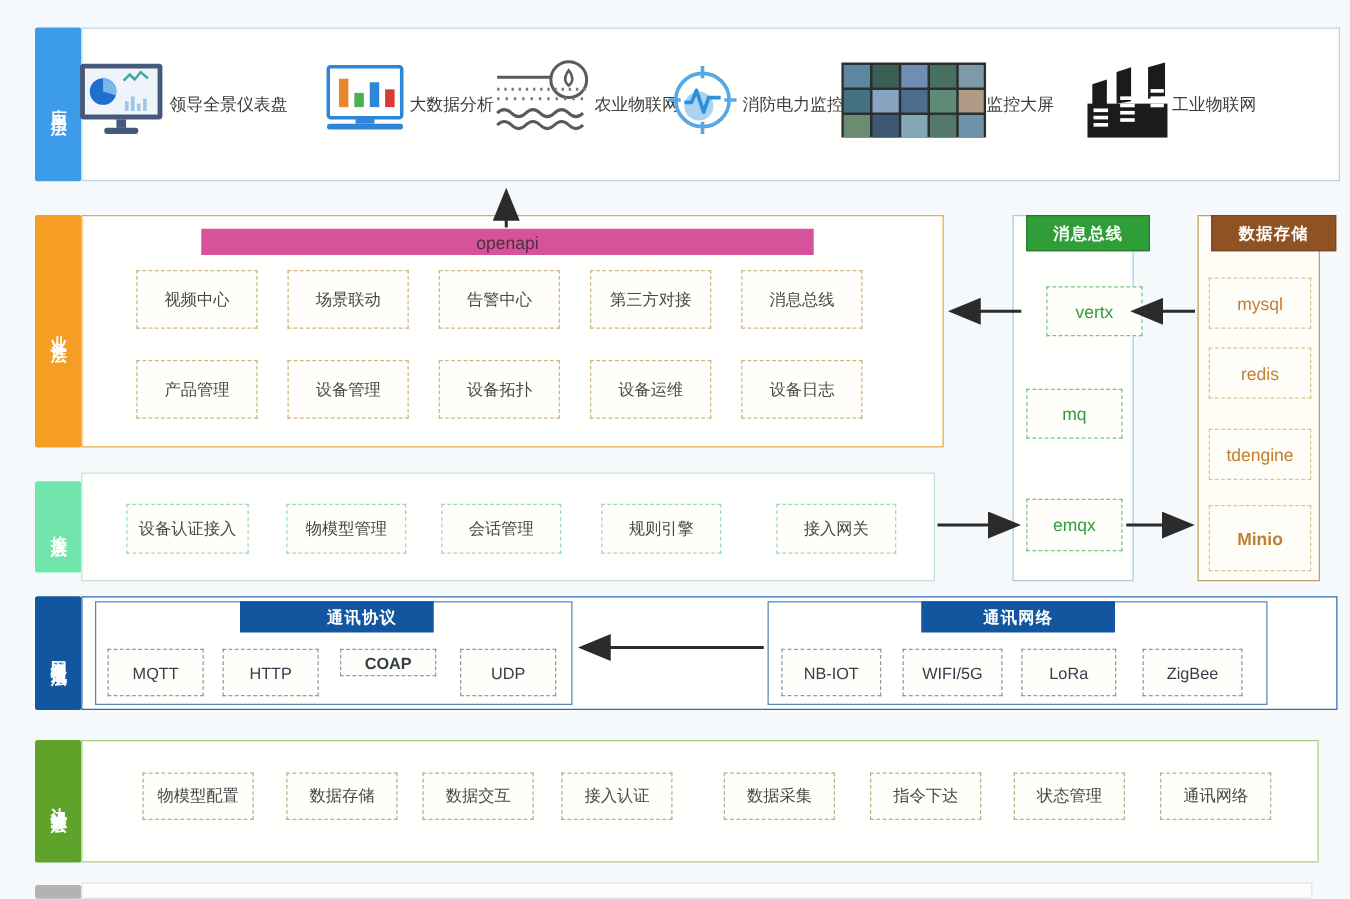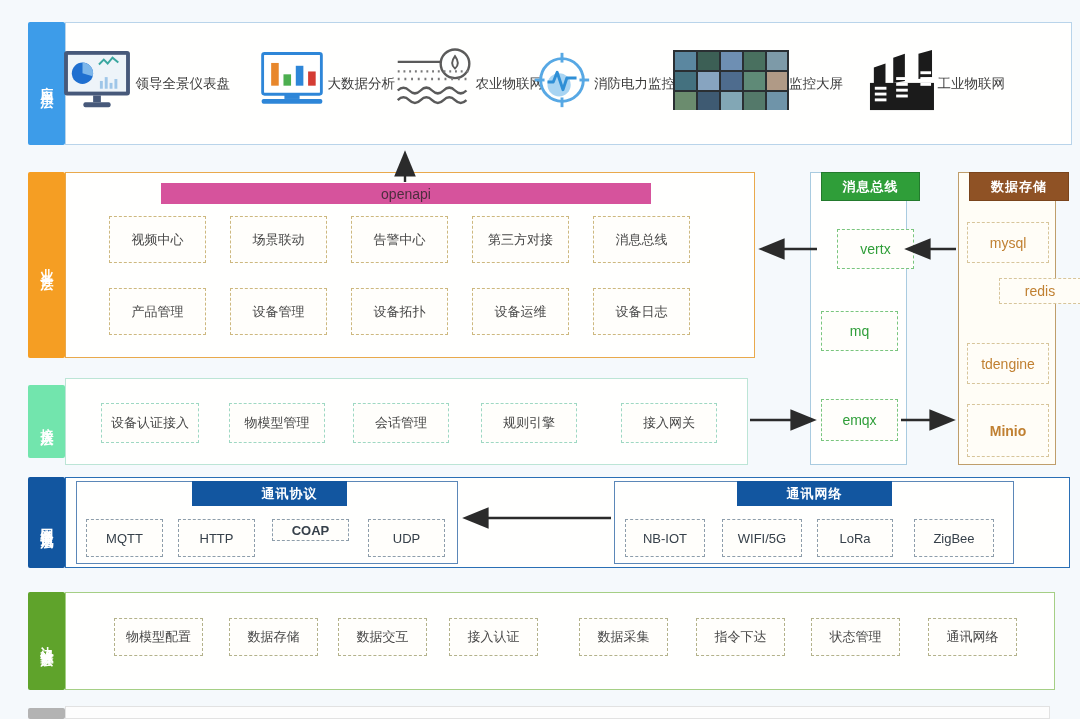--- a/index.html
+++ b/index.html
@@ -198,21 +198,21 @@
   <div class="abs" style="left:810px;top:172px;width:97px;height:293px;background:#fffffe;border:1px solid #a9cbe0;">
     <div class="abs col-header" style="left:-1px;top:-1px;width:99px;height:29px;background:#2f9e39;border:1px solid #237a2d;">消息总线</div>
     <div class="abs chip bus" style="left:26px;top:56px;width:77px;height:40px;">vertx</div>
     <div class="abs chip bus" style="left:10px;top:138px;width:77px;height:40px;">mq</div>
     <div class="abs chip bus" style="left:10px;top:226px;width:77px;height:42px;">emqx</div>
   </div>
 
   <div class="abs" style="left:958px;top:172px;width:98px;height:293px;background:#fffdf6;border:1px solid #bf9e6b;">
     <div class="abs col-header" style="left:-1px;top:-1px;width:100px;height:29px;background:#8f5225;border:1px solid #7a441c;">数据存储</div>
     <div class="abs chip store" style="left:8px;top:49px;width:82px;height:41px;">mysql</div>
-    <div class="abs chip store" style="left:8px;top:105px;width:82px;height:26px;margin-left:32px;">redis</div>
+    <div class="abs chip store" style="left:8px;top:105px;width:82px;height:41px;">redis</div>
     <div class="abs chip store" style="left:8px;top:170px;width:82px;height:41px;">tdengine</div>
     <div class="abs chip store" style="left:8px;top:231px;width:82px;height:53px;font-weight:bold;">Minio</div>
   </div>
 
   <div class="abs vlabel" style="left:28px;top:385px;width:37px;height:73px;background:#72e5ad;letter-spacing:3px;">接入层</div>
   <div class="abs section-box" style="left:65px;top:378px;width:683px;height:87px;border-color:#bce5d6;">
     <div class="abs chip access" style="left:35px;top:24px;width:98px;height:40px;">设备认证接入</div>
     <div class="abs chip access" style="left:163px;top:24px;width:96px;height:40px;">物模型管理</div>
     <div class="abs chip access" style="left:287px;top:24px;width:96px;height:40px;">会话管理</div>
     <div class="abs chip access" style="left:415px;top:24px;width:96px;height:40px;">规则引擎</div>

